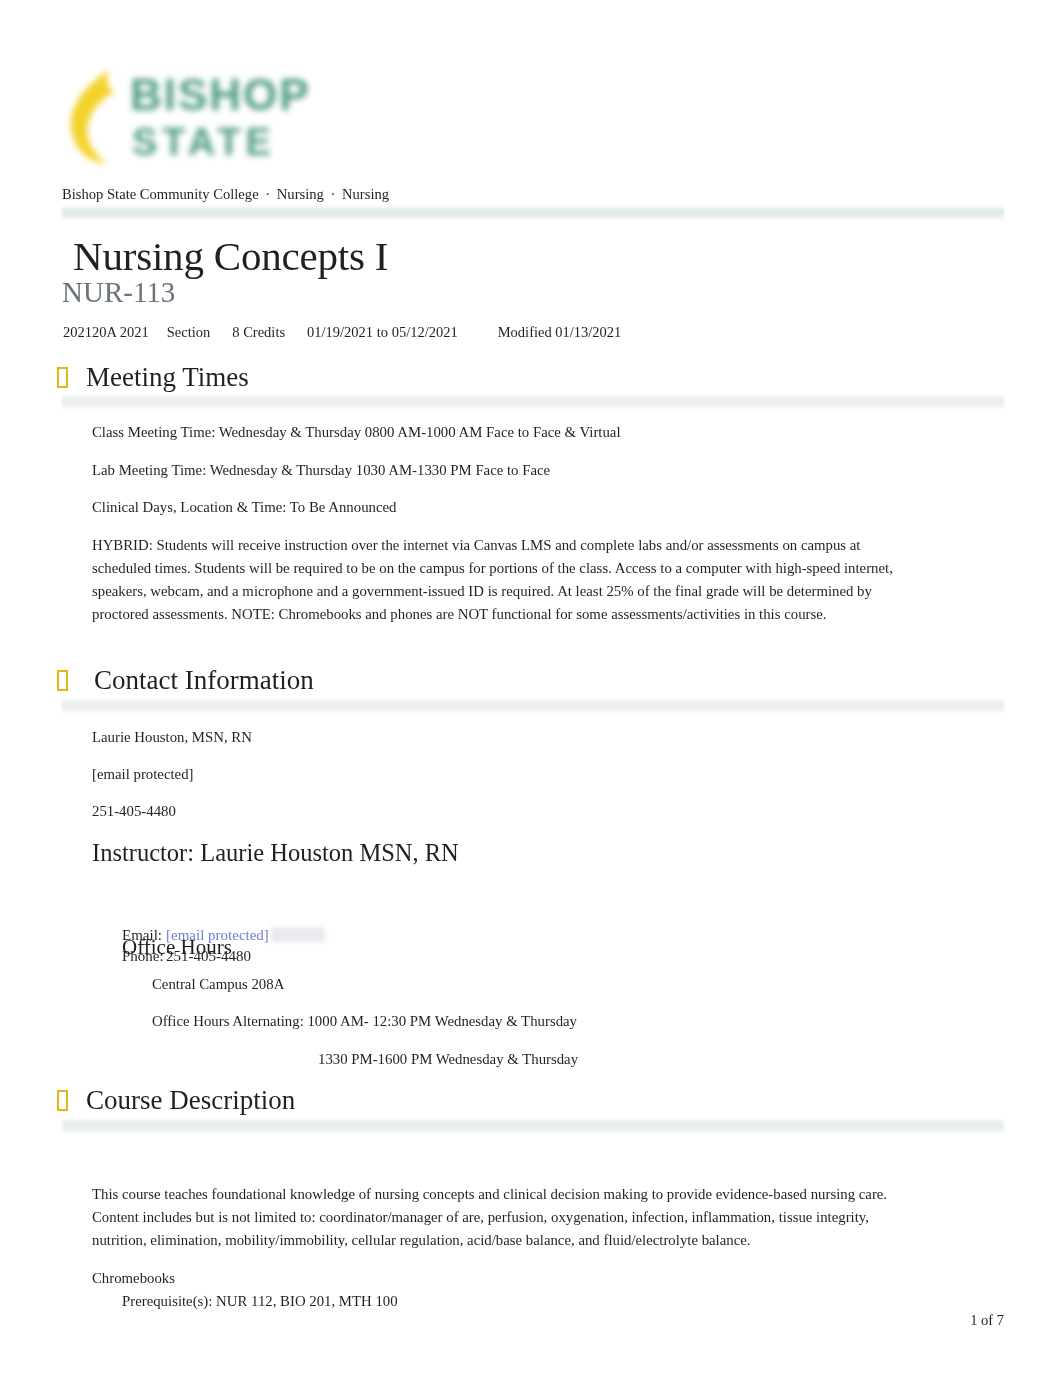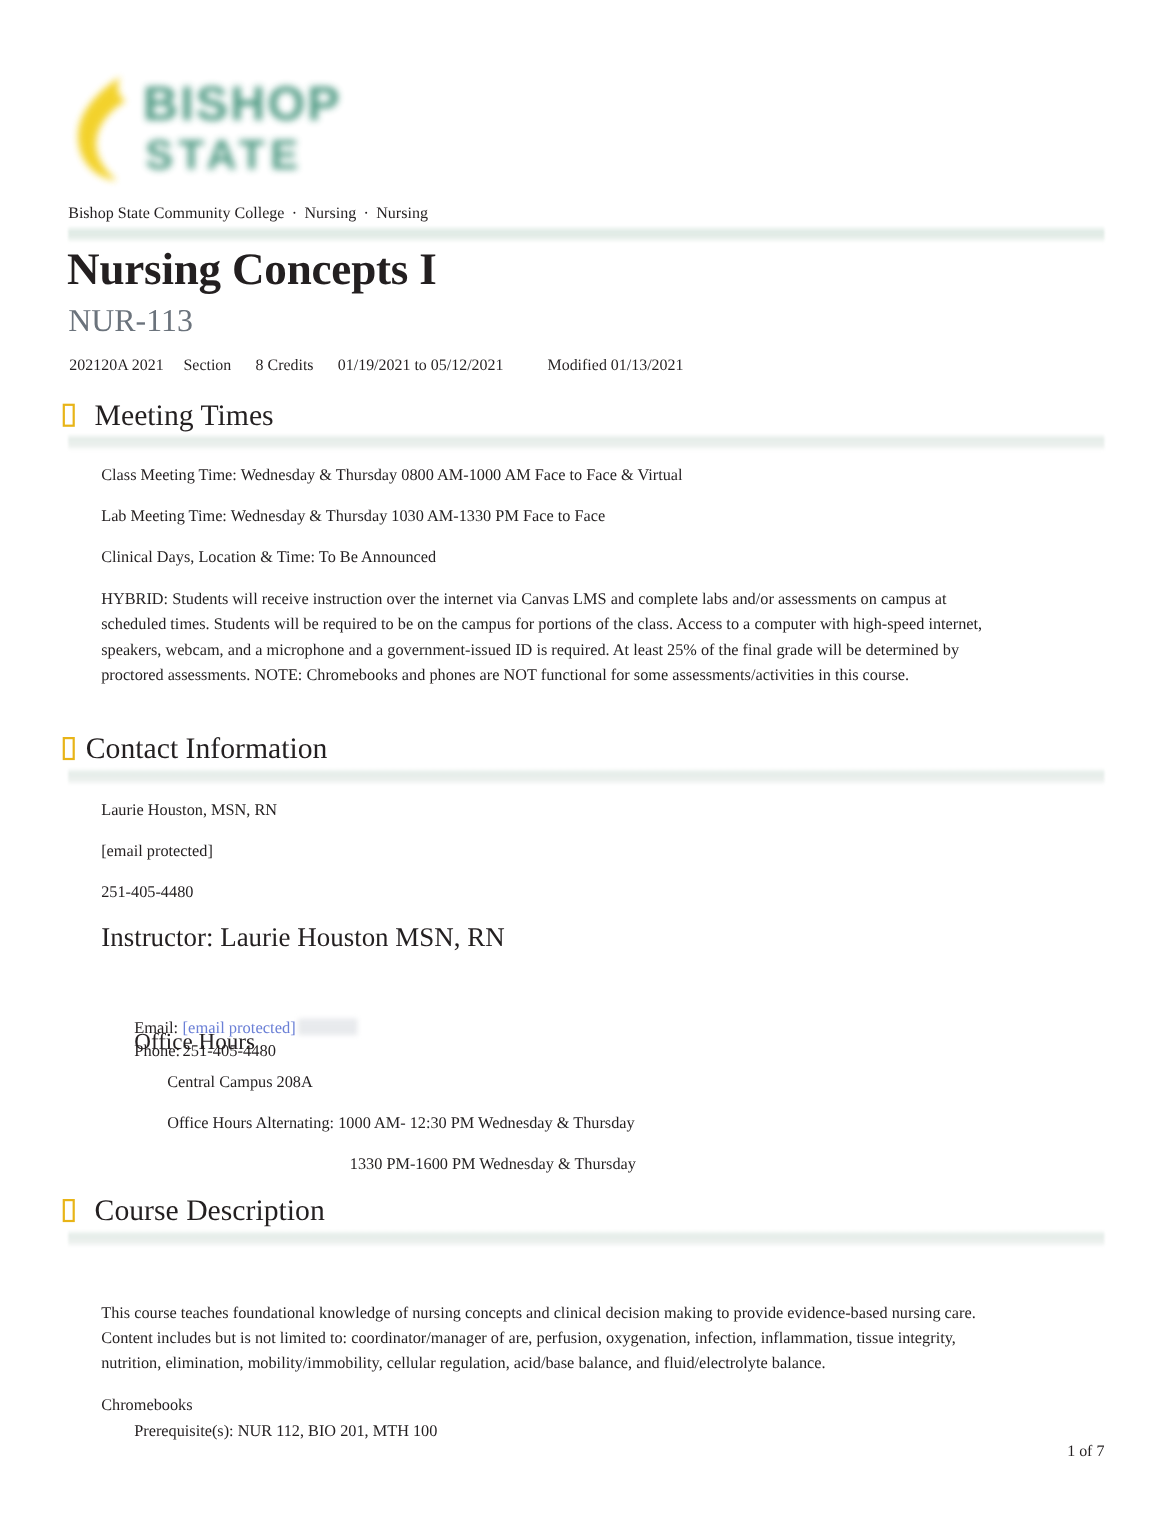--- a/index.html
+++ b/index.html
@@ -94,24 +94,24 @@
     border-radius: 2px;
     filter: blur(1.1px);
   }
 
   
   .doc-title {
     position: absolute;
     left: 61px;
     top: 220px;
     font-size: 41px;
-    font-weight: 700;
+    font-weight: 400;
     letter-spacing: -0.2px;
     color: #231f20;
-    margin: 0;
+    margin: 12px;
     line-height: 48px;
   }
   .doc-subtitle {
     position: absolute;
     left: 62px;
     top: 274px;
     font-size: 29px;
     font-weight: 400;
     color: #6b737c;
     margin: 0;
@@ -145,20 +145,21 @@
     box-sizing: border-box;
     margin-right: 10px;
     flex: none;
   }
   .sect-title {
     font-size: 27px;
     font-weight: 400;
     color: #231f20;
     line-height: 32px;
     white-space: nowrap;
+    margin-left: 16px;
   }
   .sect-rule {
     position: absolute;
     left: 62px;
     width: 942px;
     height: 16px;
     background: linear-gradient(to bottom,
         rgba(236,240,238,0.0) 0%,
         rgba(228,236,232,0.95) 32%,
         rgba(233,238,235,0.85) 68%,

